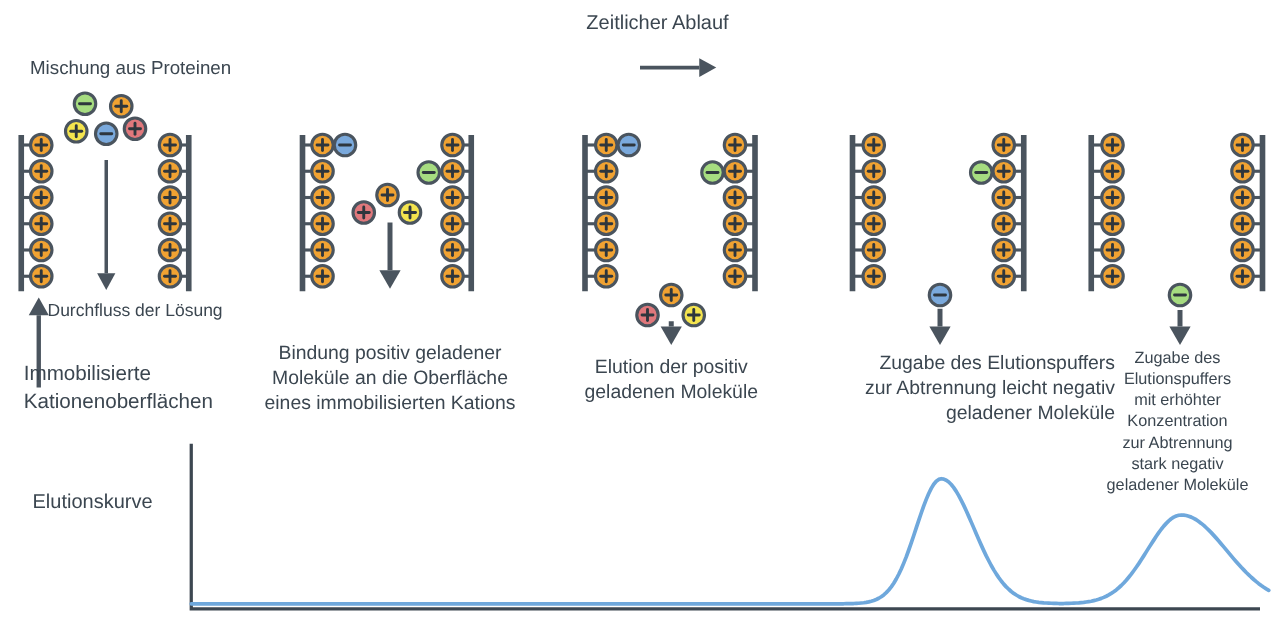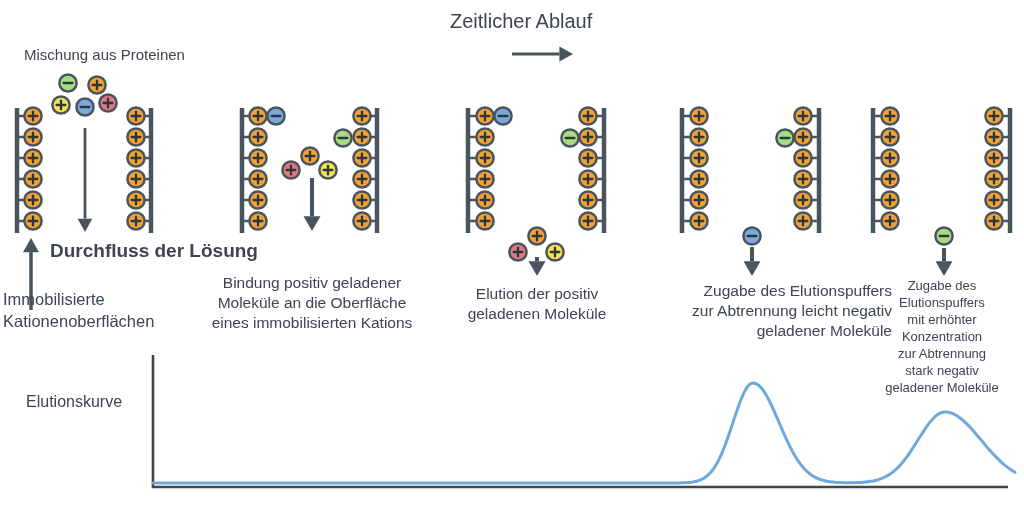--- a/index.html
+++ b/index.html
@@ -2,24 +2,24 @@
 <html><head>
 <meta charset="utf-8">
 <style>
   html,body{margin:0;padding:0;background:#ffffff;}
   body{
     position:relative;width:1024px;height:512px;overflow:hidden;
     font-family:"Liberation Sans", sans-serif;color:#3b4650;
   }
   #diagram-svg{position:absolute;left:0;top:0;}
   .lbl{position:absolute;white-space:pre-line;}
-  #title-label{left:450px;top:10px;width:152px;font-size:20px;}
+  #title-label{left:450px;top:10px;width:152px;text-align:center;font-size:16px;}
   #mixture-label{left:6px;top:46px;font-size:15px;margin-left:18px;}
-  #flow-label{left:50px;top:240px;font-size:19px;font-weight:bold;}
-  #immobilized-label{left:3px;top:288px;font-size:16.5px;line-height:22px;}
+  #flow-label{left:38px;top:240px;font-size:14px;}
+  #immobilized-label{left:19px;top:288px;font-size:16.5px;line-height:22px;}
   #binding-label{left:199px;top:273px;width:226px;text-align:center;font-size:15.5px;line-height:20px;}
   #elution-label{left:447px;top:284px;width:180px;text-align:center;font-size:15.5px;line-height:20px;}
   #buffer-light-label{left:666px;top:281px;width:226px;text-align:right;font-size:15.5px;line-height:20px;}
   #buffer-strong-label{left:868px;top:277px;width:148px;text-align:center;font-size:13px;line-height:17px;}
   #curve-label{left:26px;top:393px;font-size:16px;}
 </style>
 </head>
 <body>
 
 <svg id="diagram-svg" width="1024" height="512" viewBox="0 0 1024 512">

